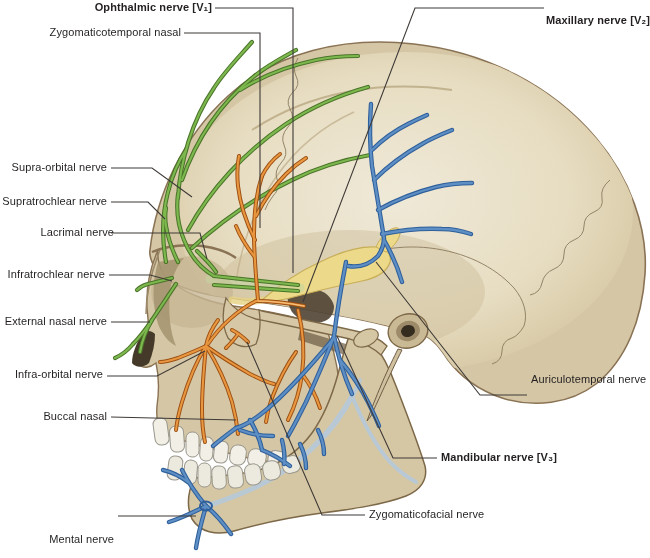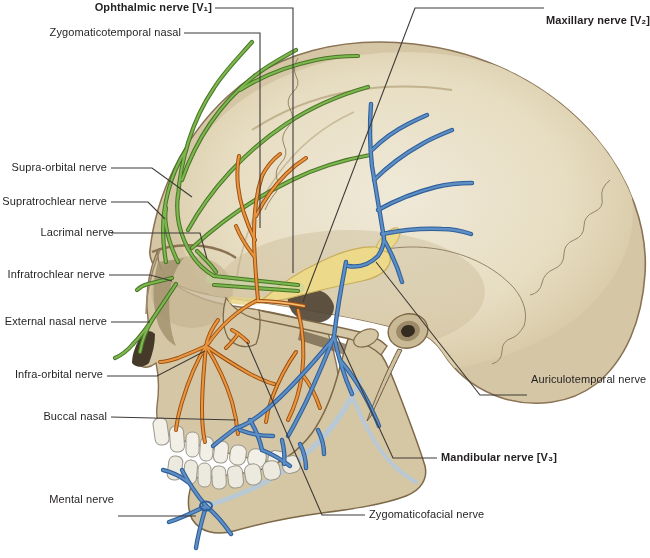--- a/index.html
+++ b/index.html
@@ -271,19 +271,19 @@
   <div class="lbl r" style="right:469px;top:26px">Zygomaticotemporal nasal</div>
   <div class="lbl bold" style="left:546px;top:14px">Maxillary nerve [V₂]</div>
 
   <div class="lbl r" style="right:543px;top:161px">Supra-orbital nerve</div>
   <div class="lbl r" style="right:543px;top:195px">Supratrochlear nerve</div>
   <div class="lbl r" style="right:536px;top:226px">Lacrimal nerve</div>
   <div class="lbl r" style="right:545px;top:268px">Infratrochlear nerve</div>
   <div class="lbl r" style="right:543px;top:315px">External nasal nerve</div>
   <div class="lbl r" style="right:547px;top:368px">Infra-orbital nerve</div>
   <div class="lbl r" style="right:543px;top:410px">Buccal nasal</div>
-  <div class="lbl r" style="right:536px;top:493px">Mental nerve</div>
+  <div class="lbl r" style="right:536px;top:533px">Mental nerve</div>
 
   <div class="lbl" style="left:531px;top:373px">Auriculotemporal nerve</div>
   <div class="lbl" style="left:369px;top:508px">Zygomaticofacial nerve</div>
   <div class="lbl bold" style="left:441px;top:451px">Mandibular nerve [V₃]</div>
 
 </div>
 
 </body></html>

